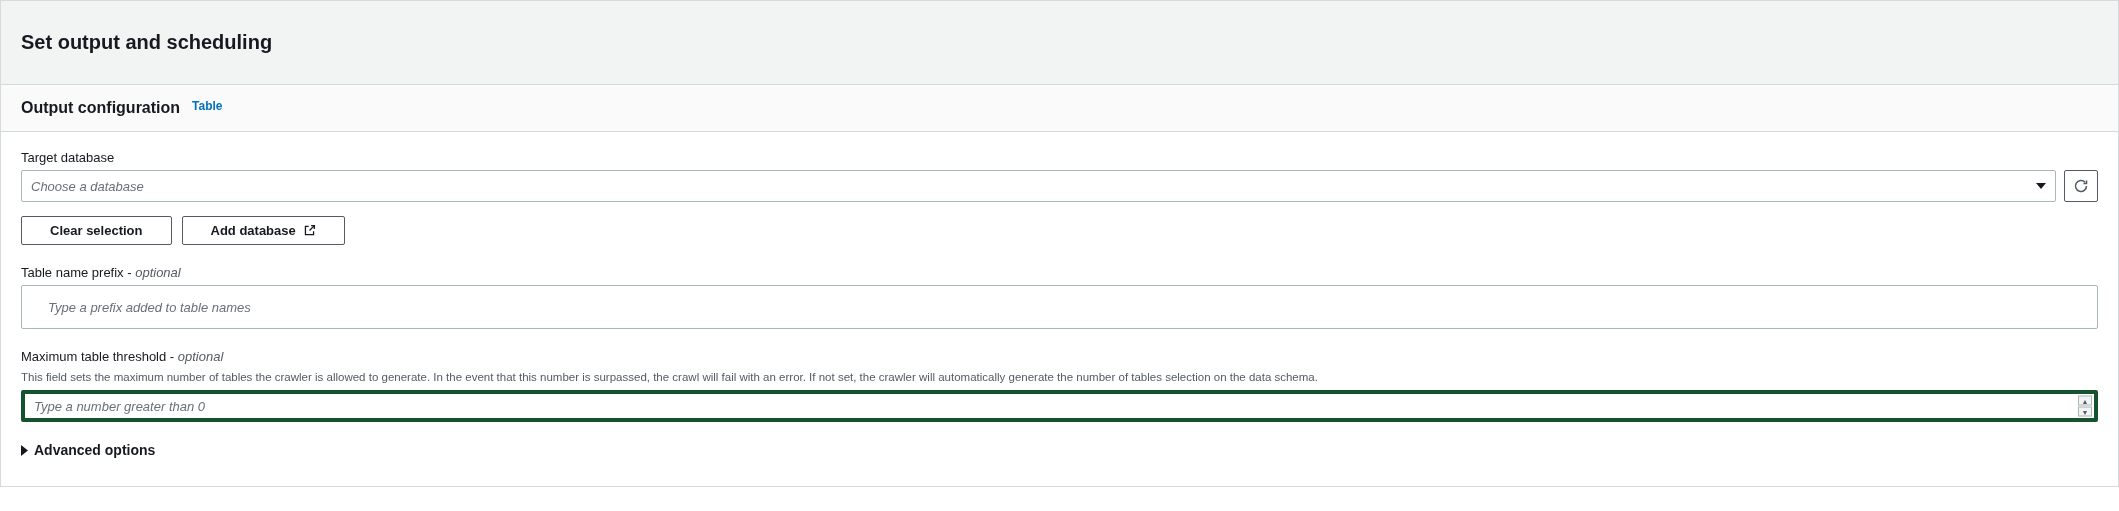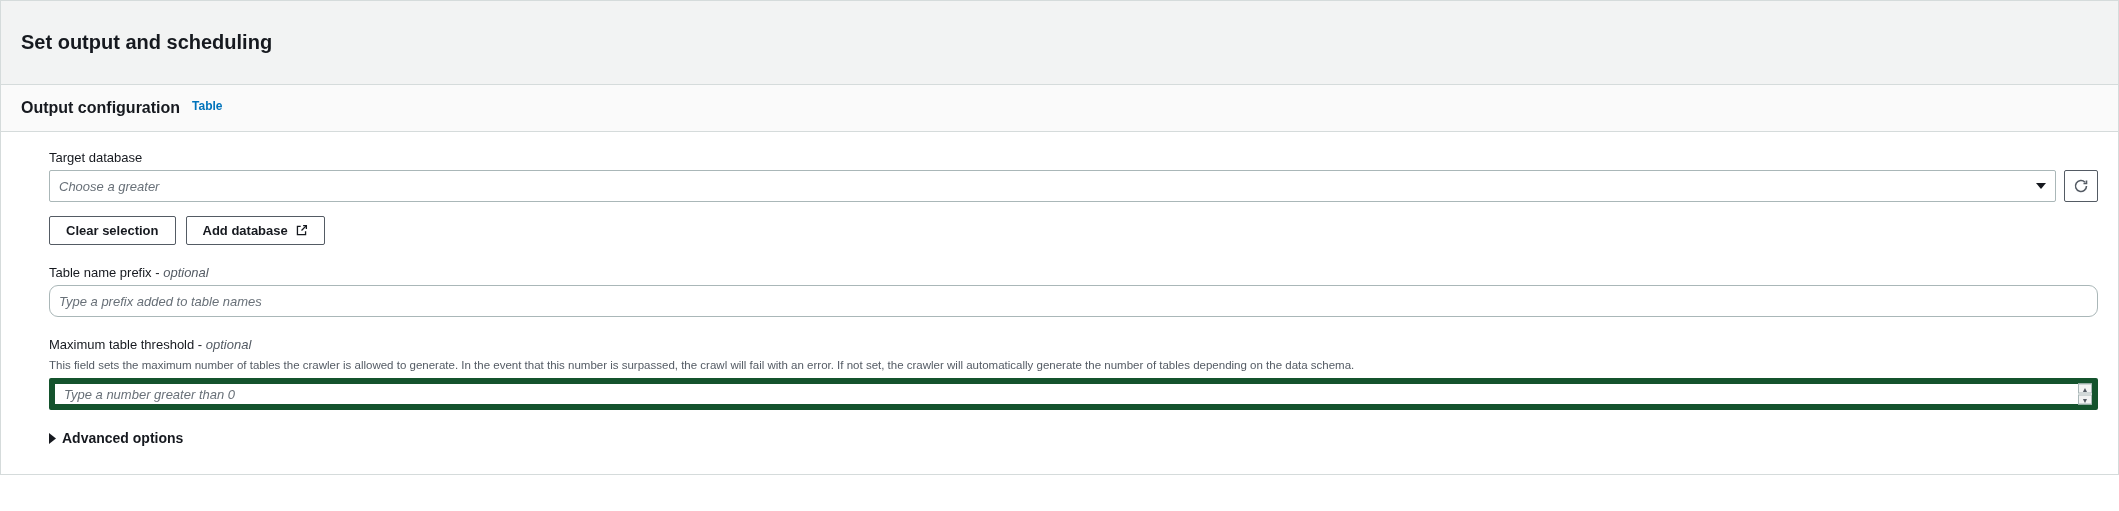--- a/index.html
+++ b/index.html
@@ -42,21 +42,20 @@
     }
     .info-link {
       color: #0073bb;
       font-size: 12px;
       font-weight: 700;
       cursor: pointer;
       text-decoration: none;
     }
     .panel-body {
       padding: 18px 20px 28px 20px;
-      margin-left: 28px;
     }
     .field-group {
       margin-bottom: 20px;
     }
     .field-label {
       font-size: 13px;
       color: #16191f;
       margin-bottom: 5px;
       display: block;
     }
@@ -124,50 +123,50 @@
       gap: 10px;
       margin-top: 14px;
     }
     .btn {
       border: 1px solid #545b64;
       border-radius: 2px;
       background: #fff;
       color: #16191f;
       font-size: 13px;
       font-weight: 700;
-      padding: 6px 16px;
+      padding: 6px 28px;
       cursor: pointer;
       display: inline-flex;
       align-items: center;
       gap: 7px;
     }
     .btn svg {
       display: block;
     }
     .text-input {
       width: 100%;
-      height: 32px;
+      height: 44px;
       border: 1px solid #aab7b8;
-      border-radius: 9px;
-      padding: 4px 9px;
+      border-radius: 2px;
+      padding: 4px 26px;
       font-size: 13px;
       color: #16191f;
       background: #fff;
     }
     .text-input::placeholder {
       color: #687078;
       font-style: italic;
     }
     .num-wrap {
       position: relative;
     }
     .num-input {
       width: 100%;
       height: 32px;
-      border: 6px solid #14532d;
+      border: 4px solid #14532d;
       border-radius: 2px;
       padding: 4px 28px 4px 9px;
       font-size: 13px;
       color: #16191f;
       background: #fff;
     }
     .num-input::placeholder {
       color: #687078;
       font-style: italic;
     }
@@ -223,21 +222,21 @@
     <h2>Output configuration</h2>
     <a class="info-link">Table</a>
   </div>
 
   <div class="panel-body">
 
     <div class="field-group">
       <label class="field-label">Target database</label>
       <div class="db-row">
         <div class="select-wrap">
-          <button type="button" class="select-input">Choose a greater</button>
+          <button type="button" class="select-input">Choose a database</button>
           <span class="select-caret">
             <svg width="10" height="6" viewBox="0 0 10 6">
                 <path d="M0 0 L5 6 L10 0 Z" fill="#16191f"></path>
               </svg>
           </span>
         </div>
         <button type="button" class="refresh-btn">
           <span>
             <svg width="16" height="16" viewBox="0 0 16 16" fill="none" stroke="#545b64" stroke-width="1.6">
               <path d="M13.5 8 A5.5 5.5 0 1 1 12 4.2"></path>
@@ -267,21 +266,21 @@
       <label class="field-label">
         <span>Table name prefix - </span><span class="optional">optional</span>
       </label>
       <input type="text" class="text-input" placeholder="Type a prefix added to table names" style="">
     </div>
 
     <div class="field-group">
       <label class="field-label">
         <span>Maximum table threshold - </span><span class="optional">optional</span>
       </label>
-      <div class="field-hint">This field sets the maximum number of tables the crawler is allowed to generate. In the event that this number is surpassed, the crawl will fail with an error. If not set, the crawler will automatically generate the number of tables depending on the data schema.</div>
+      <div class="field-hint">This field sets the maximum number of tables the crawler is allowed to generate. In the event that this number is surpassed, the crawl will fail with an error. If not set, the crawler will automatically generate the number of tables selection on the data schema.</div>
       <div class="num-wrap">
         <input type="text" class="num-input" placeholder="Type a number greater than 0" style="">
         <div class="spinner">
           <button type="button">▲</button>
           <button type="button">▼</button>
         </div>
       </div>
     </div>
 
     <div class="expandable">

